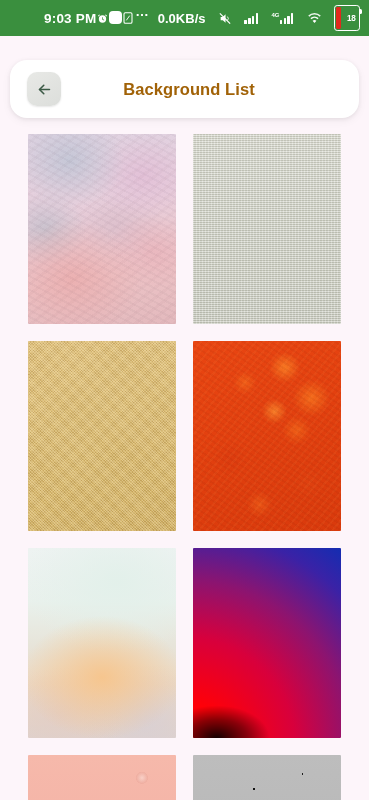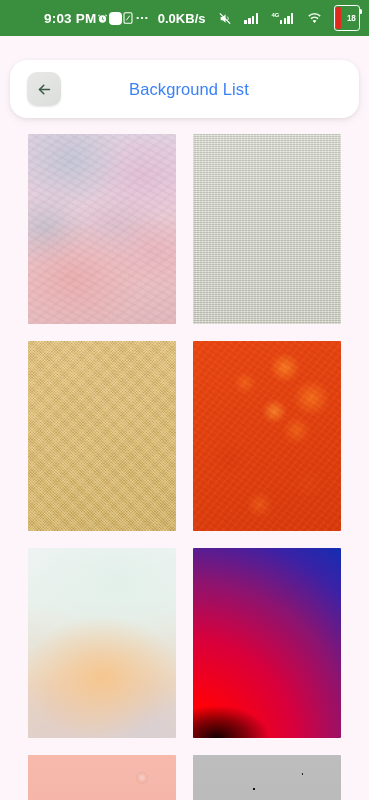--- a/index.html
+++ b/index.html
@@ -18,21 +18,21 @@
     padding:0 9px 0 44px;
     color:#ffffff;
     position:relative;
   }
   .sb-time{
     font-size:13.5px; font-weight:700;
     letter-spacing:.2px;
     color:#ffffff;
     white-space:nowrap;
   }
-  .sb-left{ display:flex; align-items:center; gap:1px; }
+  .sb-left{ display:flex; gap:1px; }
   .sb-right{ display:flex; align-items:center; gap:12px; margin-left:auto; }
   .sb-ic{ display:flex; align-items:center; justify-content:center; }
 
   .ic-alarm{ width:11px; height:11px; }
   .ic-white-sq{
     width:13px;height:13px;border-radius:4px;background:#ffffff;
     display:inline-block;
   }
   .ic-sim{ width:10px;height:12px; }
   .dots{
@@ -86,21 +86,21 @@
   .back-btn{
     width:34px;height:34px;margin-left:17px;
     background:linear-gradient(145deg,#e8e9e6,#dcdedb);
     border-radius:10px;
     display:flex;align-items:center;justify-content:center;
     box-shadow:0 1px 2px rgba(0,0,0,.10);
     cursor:pointer; flex:0 0 auto;
   }
   .page-title{
     position:absolute; left:9px; right:0; text-align:center;
-    font-size:16.5px; font-weight:400; color:#3b82f6;
+    font-size:16.5px; font-weight:700; color:#a16207;
     letter-spacing:.1px; pointer-events:none;
   }
 
   
   .grid{
     padding:16px 28px 0 28px;
     display:grid;
     grid-template-columns:1fr 1fr;
     column-gap:17px;
     row-gap:17px;

